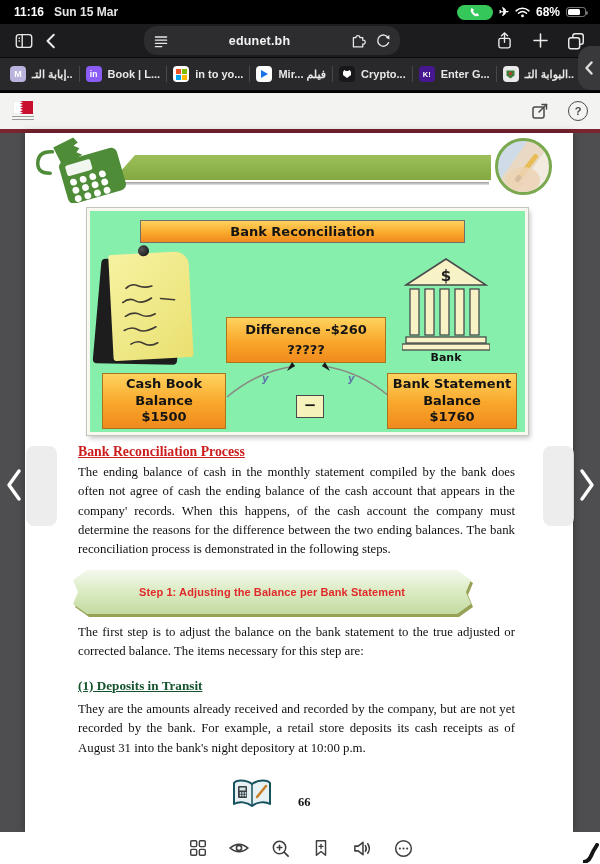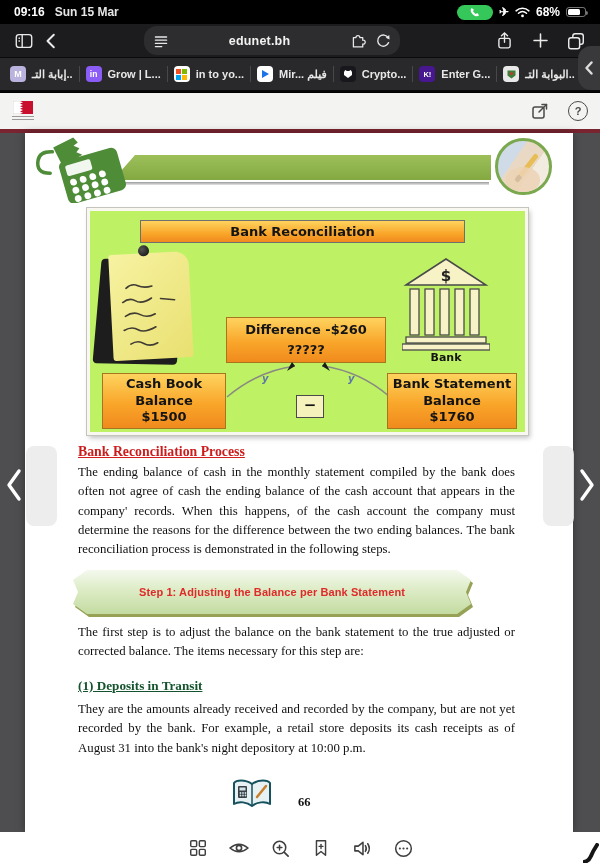--- a/index.html
+++ b/index.html
@@ -56,21 +56,21 @@
   .ribbon { position:absolute; left:88px; top:22px; width:378px; height:25px;
     background:linear-gradient(180deg,#9cbf5a,#84a941); clip-path:polygon(22px 0,100% 0,100% 100%,0 100%); }
   .ribbon-line { position:absolute; left:96px; top:49px; width:368px; height:3px;
     background:linear-gradient(180deg,#9a9a9a,#e6e6e6); }
   .photo-circle { position:absolute; left:470px; top:5px; width:57px; height:57px; border-radius:50%;
     border:3px solid #7aa84e; background:linear-gradient(125deg,#cfdbe6 0 34%,#e9d9c4 34% 62%,#f1ebe0 62% 100%); overflow:hidden; }
   .photo-circle::before { content:""; position:absolute; left:26px; top:10px; width:5px; height:34px; background:linear-gradient(#e8bd55 0 80%,#5a4320 80% 100%); transform:rotate(38deg); border-radius:2px; }
   .photo-circle::after { content:""; position:absolute; left:8px; top:26px; width:34px; height:26px; border-radius:50%; background:#ecd2b4; opacity:.85; }
 
   
-  .diagram { position:absolute; left:62px; top:75px; width:441px; height:227px; background:#bef264;
+  .diagram { position:absolute; left:62px; top:75px; width:441px; height:227px; background:#86efac;
     border:3px solid #f8f8f0; box-shadow:0 0 0 1px #c4c4bc, 2px 3px 5px rgba(0,0,0,.25); }
   .dg-text { font-family:"DejaVu Sans", sans-serif; font-weight:bold; color:#141414; text-align:center; }
   .dg-title { position:absolute; left:50px; right:60px; top:9px; height:23px; line-height:22px; font-size:13px;
     background:linear-gradient(180deg,#fed35e,#f9a62a 60%,#f08a1d); border:1.5px solid #6f6f6f; }
   .dg-orange { background:linear-gradient(180deg,#fed35e,#f9a62a 55%,#f08a1d); border:1.5px solid #a8751f; }
   .dg-diff { position:absolute; left:136px; top:106px; width:160px; height:46px; font-size:13px; line-height:20px; padding-top:2px; }
   .dg-box { position:absolute; top:162px; width:124px; height:56px; font-size:13px; line-height:16.5px; padding-top:2px; }
   .dg-minus { position:absolute; left:206px; top:184px; width:28px; height:23px; background:#f5f2bb; border:1.5px solid #4a4a4a;
     font-size:15px; line-height:19px; }
   .dg-bank-label { position:absolute; left:312px; top:140px; width:88px; font-size:11px; }
@@ -114,21 +114,21 @@
 
   svg { display:block; }
 </style>
 </head>
 <body>
 
 <div class="screen">
 
   <div class="status-bar">
     <div class="sb-left">
-      <span>09:16</span>
+      <span>11:16</span>
       <span style="color:#e6e6e6;">Sun 15 Mar</span>
     </div>
     <div class="sb-right">
       <span class="phone-pill">
         <svg width="11" height="11" viewBox="0 0 12 12">
             <path d="M3 1C1.2 2.6 1.4 5.4 4 8c2.6 2.6 5.4 2.8 7 1L9 6.6 7.6 7.6C6.2 7 5 5.8 4.4 4.4L5.4 3Z" fill="#fff"></path>
           </svg>
       </span>
       <span style="font-size:12px;">✈</span>
       <svg width="15" height="11" viewBox="0 0 16 12">
@@ -200,21 +200,21 @@
   </div>
 
   <div class="bookmarks-bar">
     <div class="bm-item">
       <span class="fav" style="background:#b9b3dd;color:#fff;">M</span>
       <span>إبابة التـ..</span>
     </div>
     <div class="bm-sep"></div>
     <div class="bm-item">
       <span class="fav" style="background:#8b5cf6;color:#fff;font-size:8.5px;">in</span>
-      <span>Grow | L...</span>
+      <span>Book | L...</span>
     </div>
     <div class="bm-sep"></div>
     <div class="bm-item">
       <span class="fav" style="background:#fff;">
         <svg width="11" height="11" viewBox="0 0 11 11">
             <rect width="5" height="5" fill="#f25022"></rect>
             <rect x="6" width="5" height="5" fill="#7fba00"></rect>
             <rect y="6" width="5" height="5" fill="#00a4ef"></rect>
             <rect x="6" y="6" width="5" height="5" fill="#ffb900"></rect>
           </svg>

